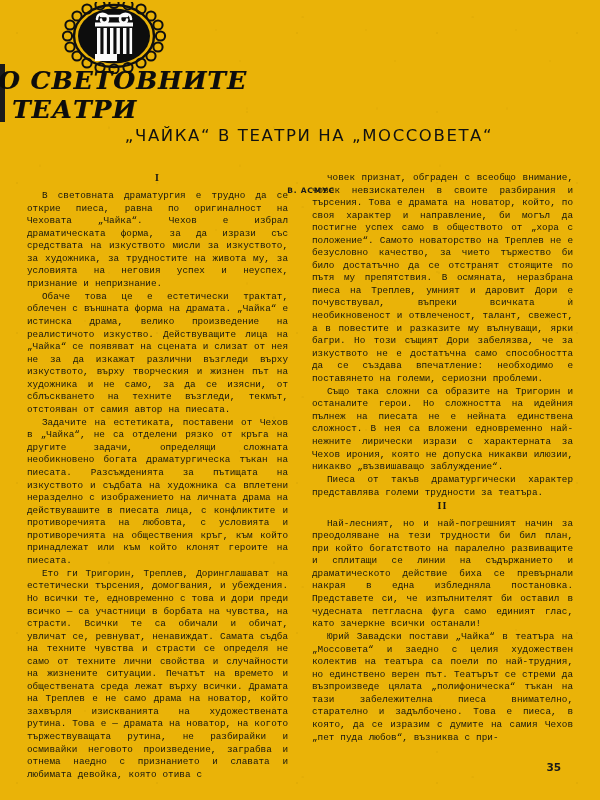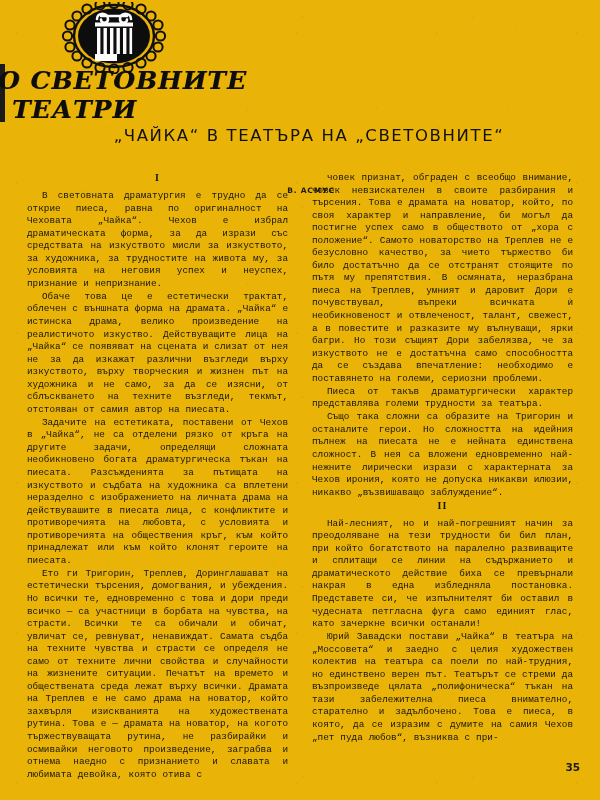--- a/index.html
+++ b/index.html
@@ -140,21 +140,21 @@
     text-align: justify;
     font-family: Liberation Mono, monospace;
     font-size: 9.35px;
     line-height: 12.55px;
     color: #16160f;
     word-spacing: 0.3px;
     -webkit-font-smoothing: none;
   }
   .page-number {
     position: absolute;
-    right: 20px;
+    right: 39px;
     bottom: 27px;
     font-family: "DejaVu Sans", sans-serif;
     font-size: 10.5px;
     font-weight: bold;
     color: #1a1a1a;
   }
 </style>
 </head>
 <body>
 
@@ -216,38 +216,38 @@
 
         <rect x="40" y="52" width="22" height="7" fill="#fbfbfb"></rect>
       </svg>
     </div>
 
     <div class="masthead-script">
       <div class="ms-line1">О СВЕТОВНИТЕ</div>
       <div class="ms-line2">ТЕАТРИ</div>
     </div>
 
-    <div class="article-title">„ЧАЙКА“ В ТЕАТЪРА НА „СВЕТОВНИТЕ“</div>
+    <div class="article-title">„ЧАЙКА“ В ТЕАТРИ НА „МОССОВЕТА“</div>
     <div class="byline">В. АСМУС</div>
   </div>
 
   <div class="columns">
 
     <div class="col">
       <div class="section-mark">I</div>
       <p class="body">В световната драматургия е трудно да се открие пиеса, равна по оригиналност на Чеховата „Чайка“. Чехов е избрал драматическата форма, за да изрази със средствата на изкуството мисли за изкуството, за художника, за трудностите на живота му, за условията на неговия успех и неуспех, признание и непризнание.</p>
       <p class="body">Обаче това це е естетически трактат, облечен с външната форма на драмата. „Чайка“ е истинска драма, велико произведение на реалистичото изкуство. Действуващите лица на „Чайка“ се появяват на сцената и слизат от нея не за да изкажат различни възгледи върху изкуството, върху творческия и жизнен път на художника и не само, за да се изясни, от сблъскването на техните възгледи, текмът, отстояван от самия автор на пиесата.</p>
       <p class="body">Задачите на естетиката, поставени от Чехов в „Чайка“, не са отделени рязко от кръга на другите задачи, определящи сложната необикновено богата драматургическа тъкан на пиесата. Разсъжденията за пътищата на изкуството и съдбата на художника са вплетени неразделно с изображението на личната драма на действувашите в пиесата лица, с конфликтите и противоречията на любовта, с условията и противоречията на обществения кръг, към който принадлежат или към който клонят героите на пиесата.</p>
       <p class="body">Ето ги Тригорин, Треплев, Доринглашават на естетически търсения, домогвания, и убеждения. Но всички те, едновременно с това и дори преди всичко — са участници в борбата на чувства, на страсти. Всички те са обичали и обичат, увличат се, ревнуват, ненавиждат. Самата съдба на техните чувства и страсти се определя не само от техните лични свойства и случайности на жизнените ситуации. Печатът на времето и обществената среда лежат върху всички. Драмата на Треплев е не само драма на новатор, който захвърля изискванията на художествената рутина. Това е — драмата на новатор, на когото тържествуващата рутина, не разбирайки и осмивайки неговото произведение, заграбва и отнема наедно с признанието и славата и любимата девойка, която отива с</p>
     </div>
 
     <div class="col">
       <p class="body">човек признат, обграден с всеобщо внимание, човек невзискателен в своите разбирания и търсения. Това е драмата на новатор, който, по своя характер и направление, би могъл да постигне успех само в обществото от „хора с положение“. Самото новаторство на Треплев не е безусловно качество, за чието тържество би било достатъчно да се отстранят стоящите по пътя му препятствия. В осмяната, неразбрана пиеса на Треплев, умният и даровит Дори е почувствувал, въпреки всичката ѝ необикновеност и отвлеченост, талант, свежест, а в повестите и разказите му вълнуващи, ярки багри. Но този същият Дори забелязва, че за изкуството не е достатъчна само способността да се създава впечатление: необходимо е поставянето на големи, сериозни проблеми.</p>
+      <p class="body">Също така сложни са образите на Тригорин и останалите герои. Но сложността на идейния пълнеж на пиесата не е нейната единствена сложност. В нея са вложени едновременно най-нежните лирически изрази с характерната за Чехов ирония, която не допуска никакви илюзии, никакво „възвишаващо заблуждение“.</p>
       <p class="body">Пиеса от такъв драматургически характер представлява големи трудности за театъра.</p>
-      <p class="body">Също така сложни са образите на Тригорин и останалите герои. Но сложността на идейния пълнеж на пиесата не е нейната единствена сложност. В нея са вложени едновременно най-нежните лирически изрази с характерната за Чехов ирония, която не допуска никакви илюзии, никакво „възвишаващо заблуждение“.</p>
       <div class="section-mark spaced">II</div>
       <p class="body">Най-лесният, но и най-погрешният начин за преодоляване на тези трудности би бил план, при който богатството на паралелно развиващите и сплитащи се линии на съдържанието и драматическото действие биха се превърнали накрая в една избледняла постановка. Представете си, че изпълнителят би оставил в чудесната петгласна фуга само единият глас, като зачеркне всички останали!</p>
       <p class="body">Юрий Завадски постави „Чайка“ в театъра на „Моссовета“ и заедно с целия художествен колектив на театъра са поели по най-трудния, но единствено верен път. Театърът се стреми да възпроизведе цялата „полифоническа“ тъкан на тази забележителна пиеса внимателно, старателно и задълбочено. Това е пиеса, в която, да се изразим с думите на самия Чехов „пет пуда любов“, възниква с при-</p>
     </div>
   </div>
 
   <div class="page-number">35</div>
 
 </div>
 

